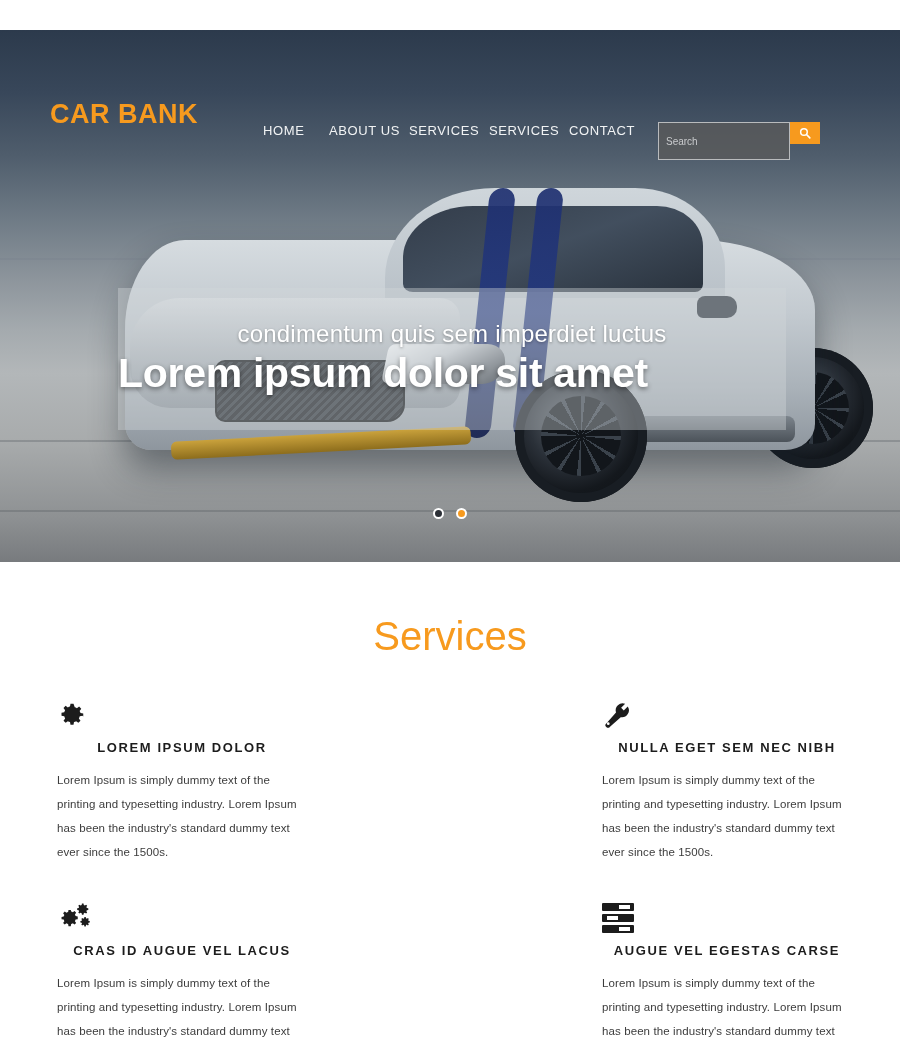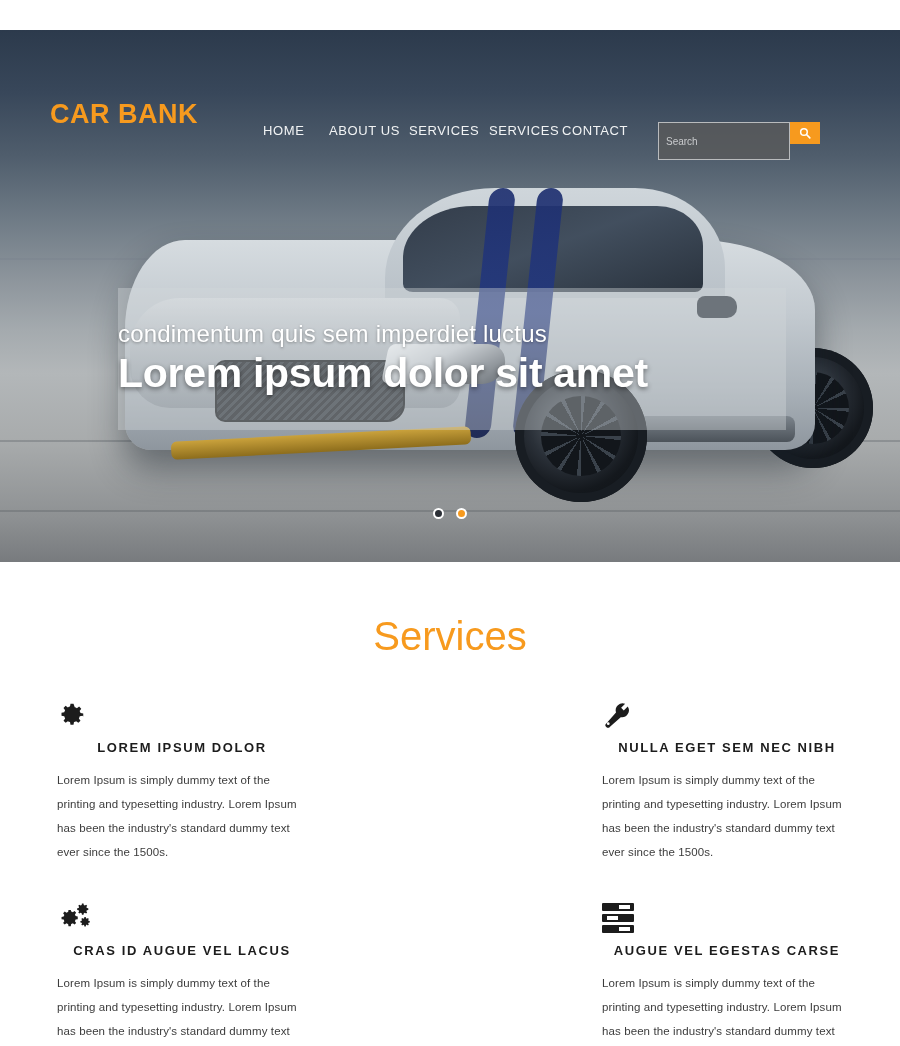--- a/index.html
+++ b/index.html
@@ -131,21 +131,21 @@
   }
   .nav { position:absolute; left:255px; top:93px; display:flex; gap:0; }
   .nav a {
     color:#f1f3f4; font-size:13px; letter-spacing:0.6px;
     text-decoration:none; white-space:nowrap; font-weight:400;
   }
   .nav a:nth-child(1){ width:66px;margin-left:8px; }
   .nav a:nth-child(2){ width:80px; }
   .nav a:nth-child(3){ width:80px; }
   .nav a:nth-child(4){ width:73px; }
-  .nav a:nth-child(5){ width:70px; }
+  .nav a:nth-child(5){ width:70px;margin-left:7px; }
 
   .searchbox { position:absolute; left:658px; top:92px; display:flex; height:22px; }
   .search-input {
     width:132px; height:22px;
     background:rgba(90,90,90,0.78);
     border:1px solid #b9bbbd;
     color:#ffffff; font-size:10px;
     padding:18px 7px; outline:none;
     font-family:"Liberation Sans", sans-serif;
   }
@@ -156,21 +156,21 @@
   }
   .search-btn svg { display:block; }
 
   
   .caption {
     position:absolute; left:118px; top:258px; width:668px; height:142px;
     background:rgba(210,214,218,0.40);
     z-index:5;
   }
   .caption-sub {
-    position:absolute; left:0; right:0; top:32px; text-align:left;
+    position:absolute; left:0; right:0; top:32px; text-align:center;
     color:#ffffff; font-size:24px; font-weight:400; letter-spacing:0.2px;
     text-shadow:0 1px 3px rgba(0,0,0,0.35);
   }
   .caption-title {
     position:absolute; left:0; right:0; top:62px; 
     color:#ffffff; font-size:41px; font-weight:bold; letter-spacing:-0.3px;
     text-shadow:0 2px 5px rgba(0,0,0,0.45);
   }
 
   

